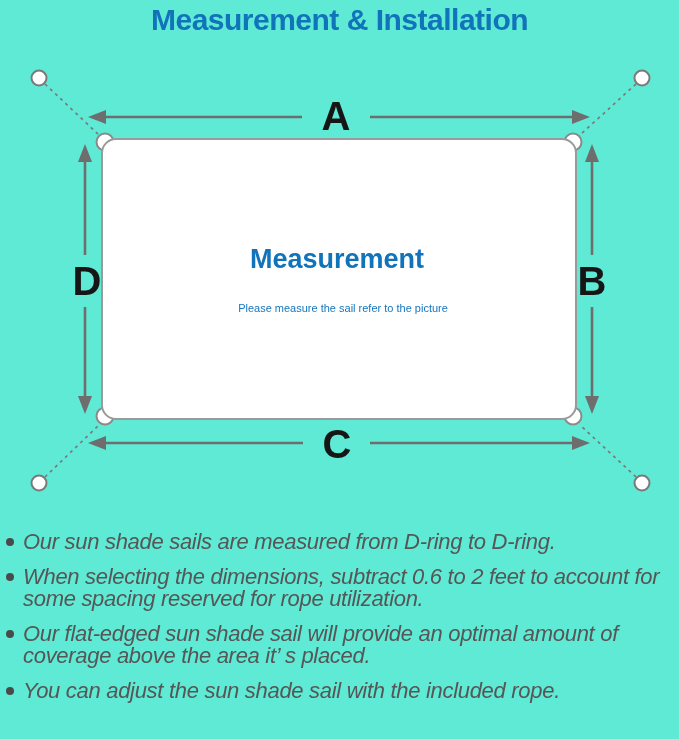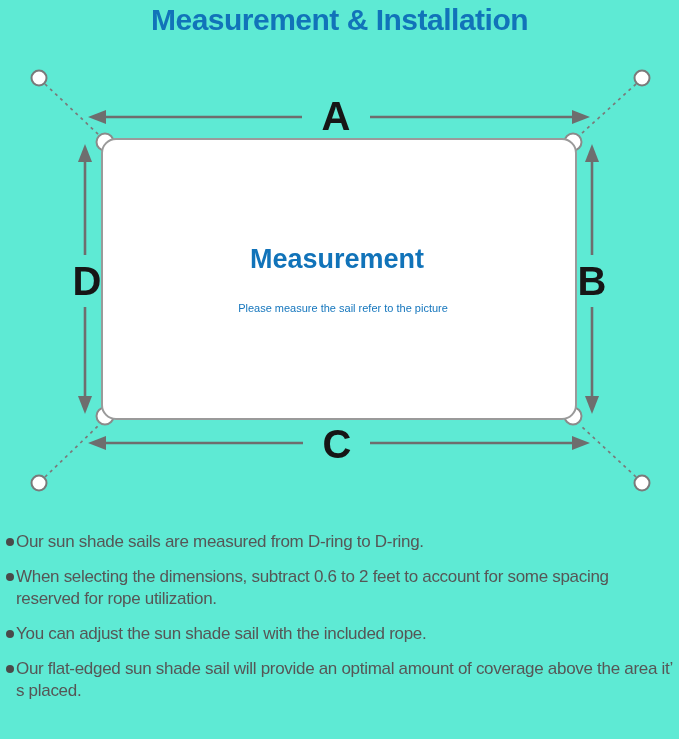--- a/index.html
+++ b/index.html
@@ -41,25 +41,26 @@
     position:absolute;left:343px;top:288px;
     transform:translate(-50%,-50%);
     font-size:11px;color:#1576bd;
     white-space:nowrap;line-height:1;margin-top:20px;
   }
   .notes{
     position:absolute;left:6px;right:5px;top:531px;
     margin:0;padding:0;list-style:none;
   }
   .notes li{
-    display:flex;gap:2px;
+    display:flex;gap:9px;
     margin:0 0 13px 0;
     color:#565656;
-    font-size:17px;line-height:22px;
+    font-size:22px;line-height:22px;
     letter-spacing:-0.3px;
+    font-style:italic;
   }
   .dot{
     flex:0 0 auto;
     width:8px;height:8px;border-radius:50%;
     background:#4a4a4a;
     margin-top:7px;
   }
 </style>
 </head>
 <body>
@@ -136,21 +137,21 @@
     <li>
       <span class="dot"></span>
       <span>Our sun shade sails are measured from D-ring to D-ring.</span>
     </li>
     <li>
       <span class="dot"></span>
       <span>When selecting the dimensions, subtract 0.6 to 2 feet to account for some spacing reserved for rope utilization.</span>
     </li>
     <li>
       <span class="dot"></span>
-      <span>You can adjust the sun shade sail with the included rope.</span>
+      <span>Our flat-edged sun shade sail will provide an optimal amount of coverage above the area it’ s placed.</span>
     </li>
     <li>
       <span class="dot"></span>
-      <span>Our flat-edged sun shade sail will provide an optimal amount of coverage above the area it’ s placed.</span>
+      <span>You can adjust the sun shade sail with the included rope.</span>
     </li>
   </ul>
 
 </div>
 
 </body></html>

